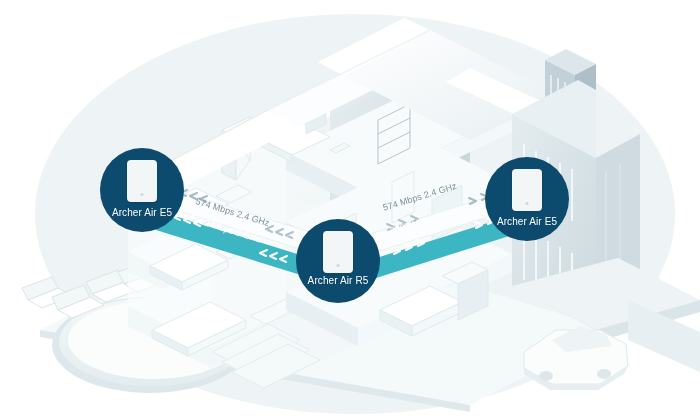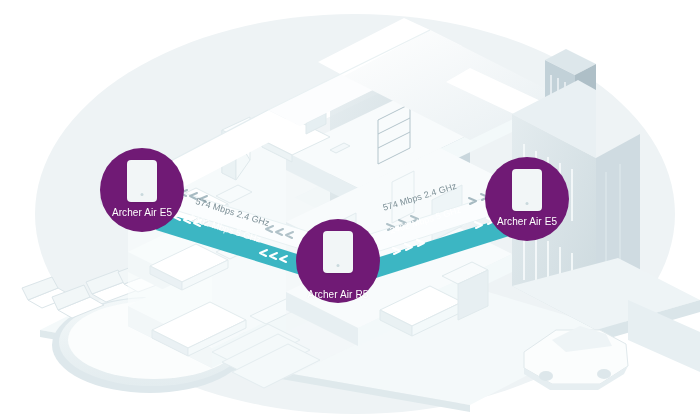--- a/index.html
+++ b/index.html
@@ -20,21 +20,21 @@
     position: absolute;
     left: 0;
     top: 0;
     width: 700px;
     height: 418px;
   }
   
   .node {
     position: absolute;
     border-radius: 50%;
-    background: #701a75;
+    background: #0c4a6e;
     display: flex;
     flex-direction: column;
     align-items: center;
     justify-content: flex-start;
     box-sizing: border-box;
   }
   .node .device {
     background: #f2f6f7;
     border-radius: 4px;
     box-shadow: 0 1px 2px rgba(0,0,0,.10);
@@ -58,21 +58,21 @@
     white-space: nowrap;
     letter-spacing: .1px;
     text-shadow: 0 0 2px rgba(0,0,0,.07);
   }
   #node-left  { left: 100px; top: 148px; width: 84px; height: 84px; padding-top: 12px; }
   #node-left .device { width: 30px; height: 42px; }
   #node-left .node-label { margin-top: 5px; font-size: 10px; }
 
   #node-center { left: 296px; top: 219px; width: 84px; height: 84px; padding-top: 12px; }
   #node-center .device { width: 30px; height: 42px; }
-  #node-center .node-label { margin-top: 16px; font-size: 10px; }
+  #node-center .node-label { margin-top: 2px; font-size: 10px; }
 
   #node-right { left: 485px; top: 157px; width: 84px; height: 84px; padding-top: 12px; }
   #node-right .device { width: 30px; height: 42px; }
   #node-right .node-label { margin-top: 5px; font-size: 10px; }
 
   
   .ribbon-text {
     position: absolute;
     white-space: nowrap;
     font-size: 9px;

